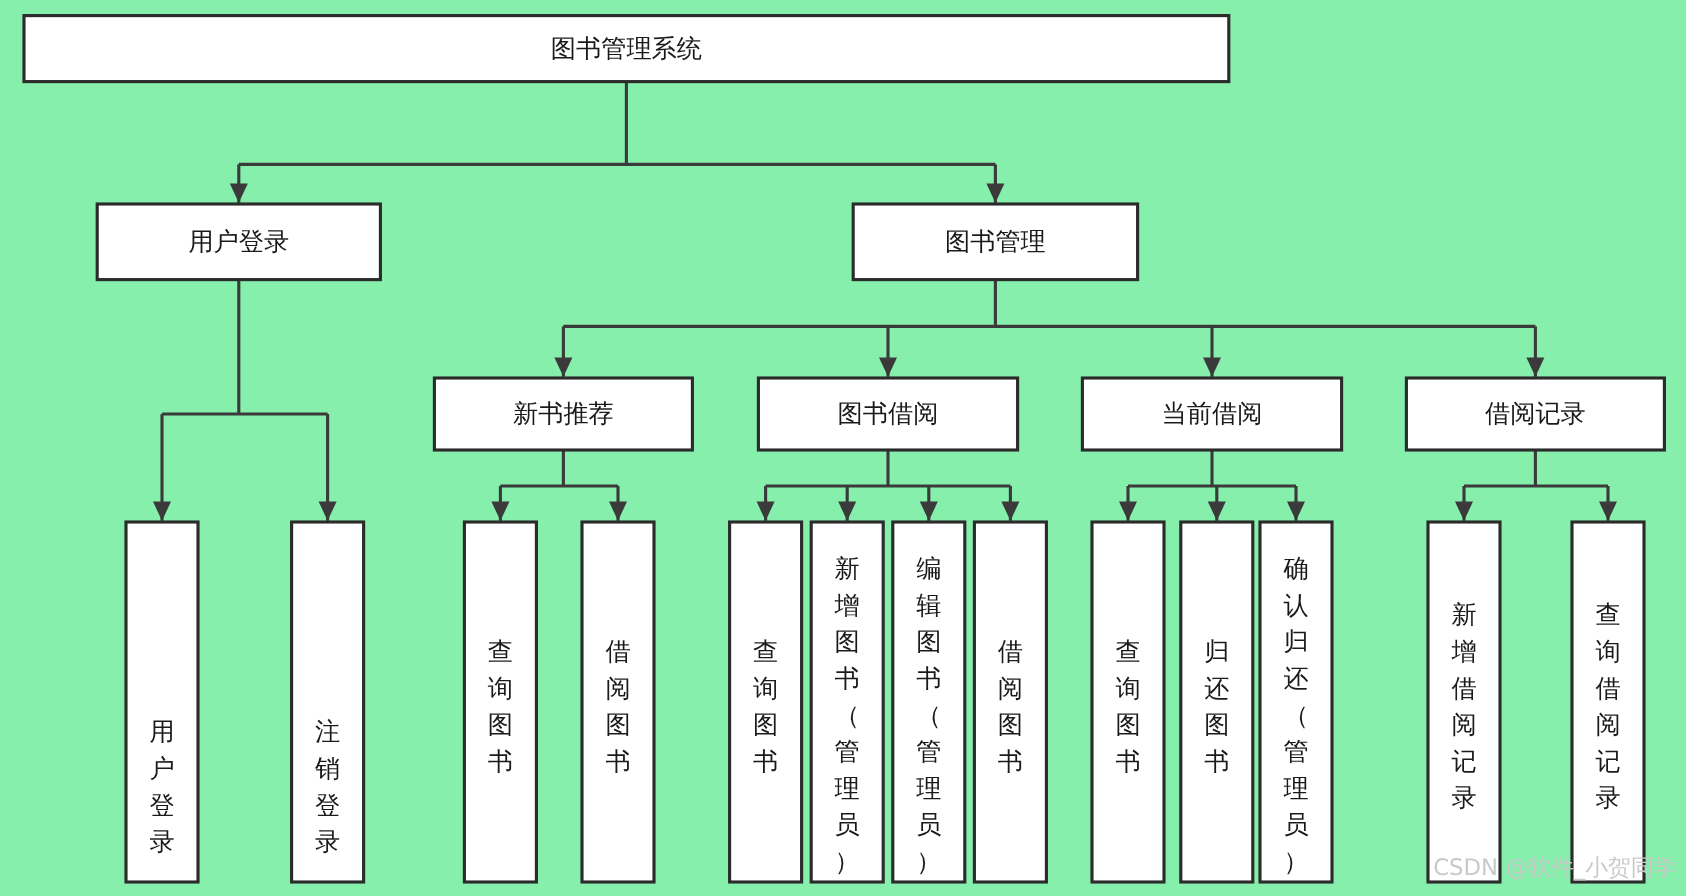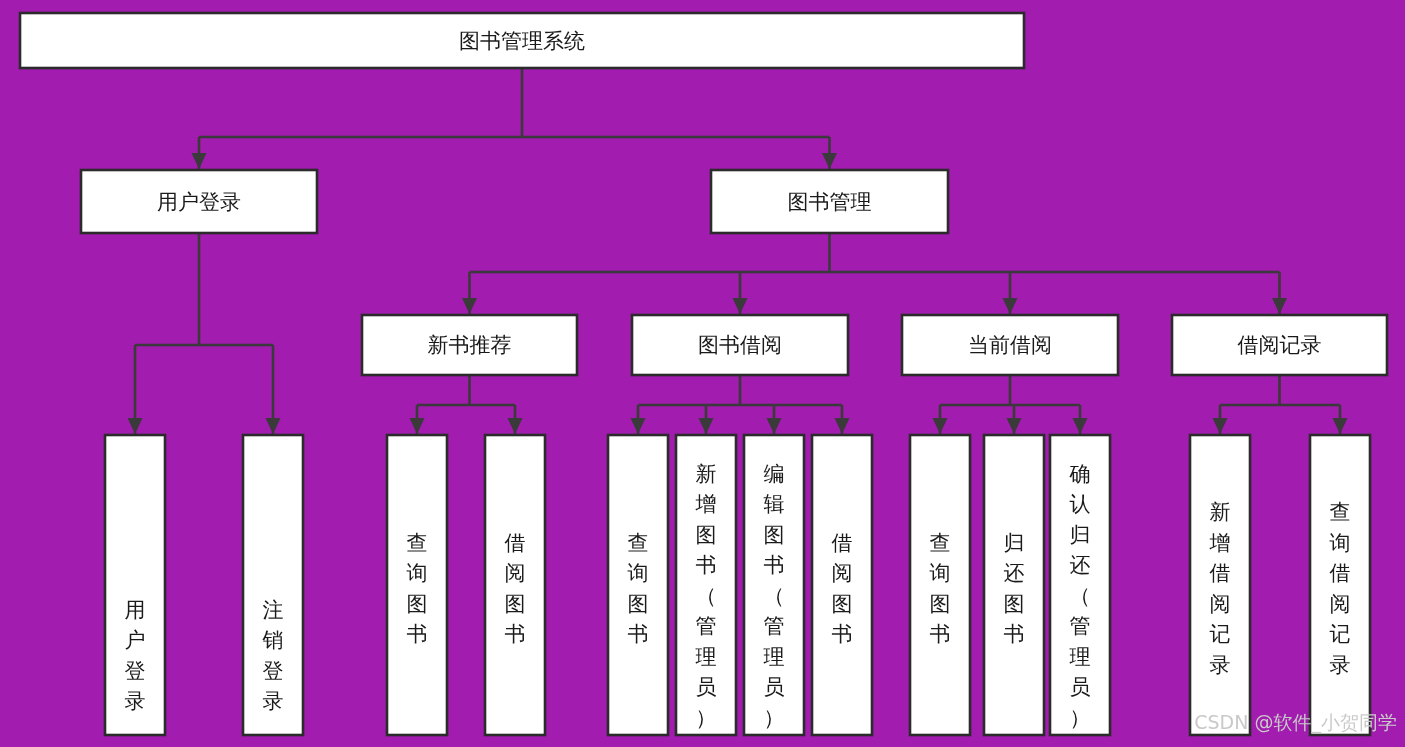--- a/index.html
+++ b/index.html
@@ -11,21 +11,21 @@
   body {
     width: 1405px;
     height: 747px;
     font-family: "DejaVu Sans", "Liberation Sans", sans-serif;
     overflow: hidden;
   }
   #diagram-root {
     position: relative;
     width: 1405px;
     height: 747px;
-    background: #a21caf;
+    background: #86efac;
   }
   svg.diagram-canvas {
     position: absolute;
     top: 0;
     left: 0;
     width: 1405px;
     height: 747px;
     display: block;
   }
   .node-box {

